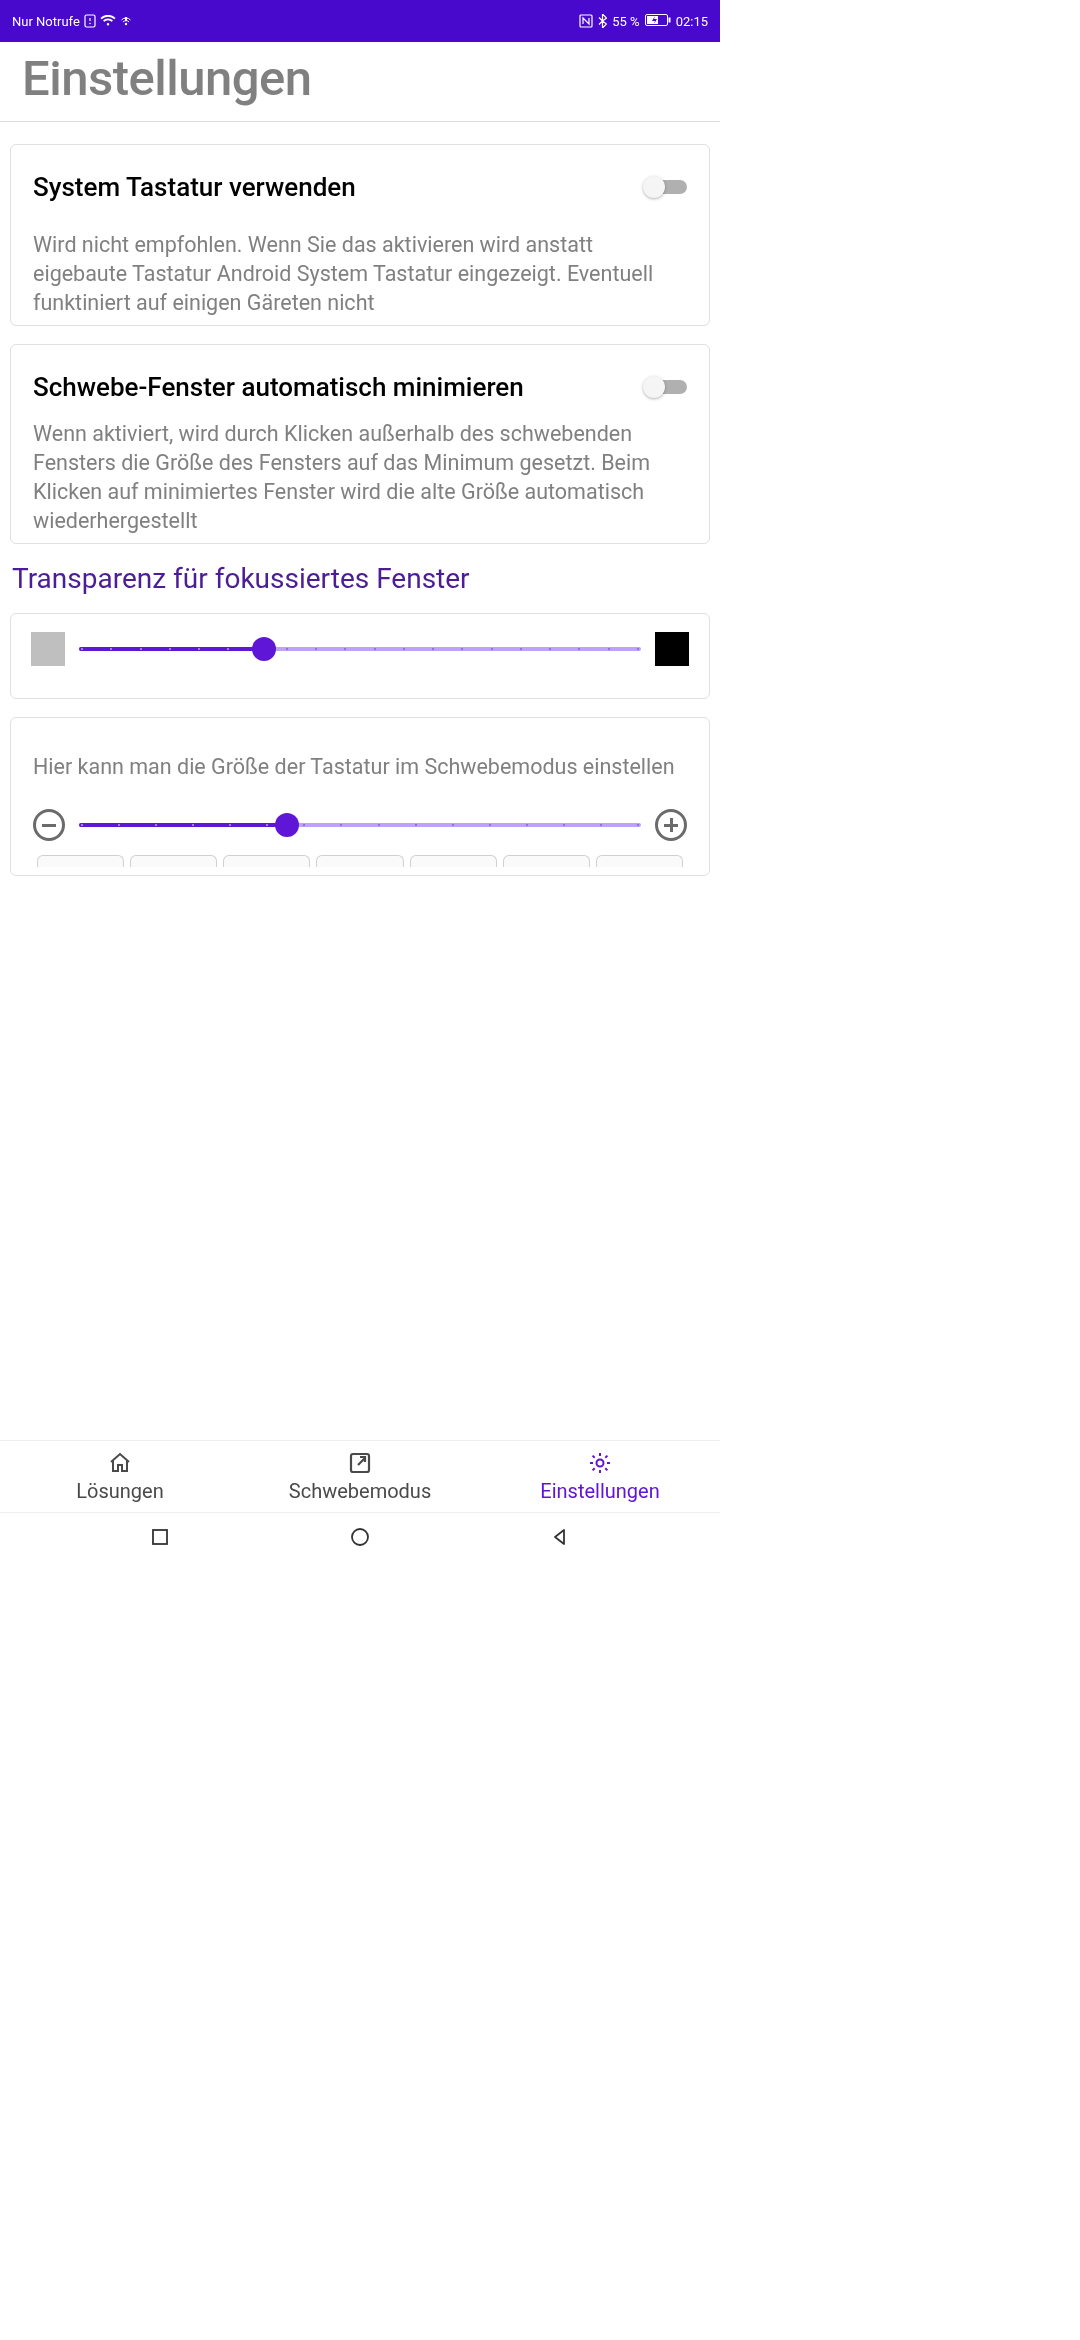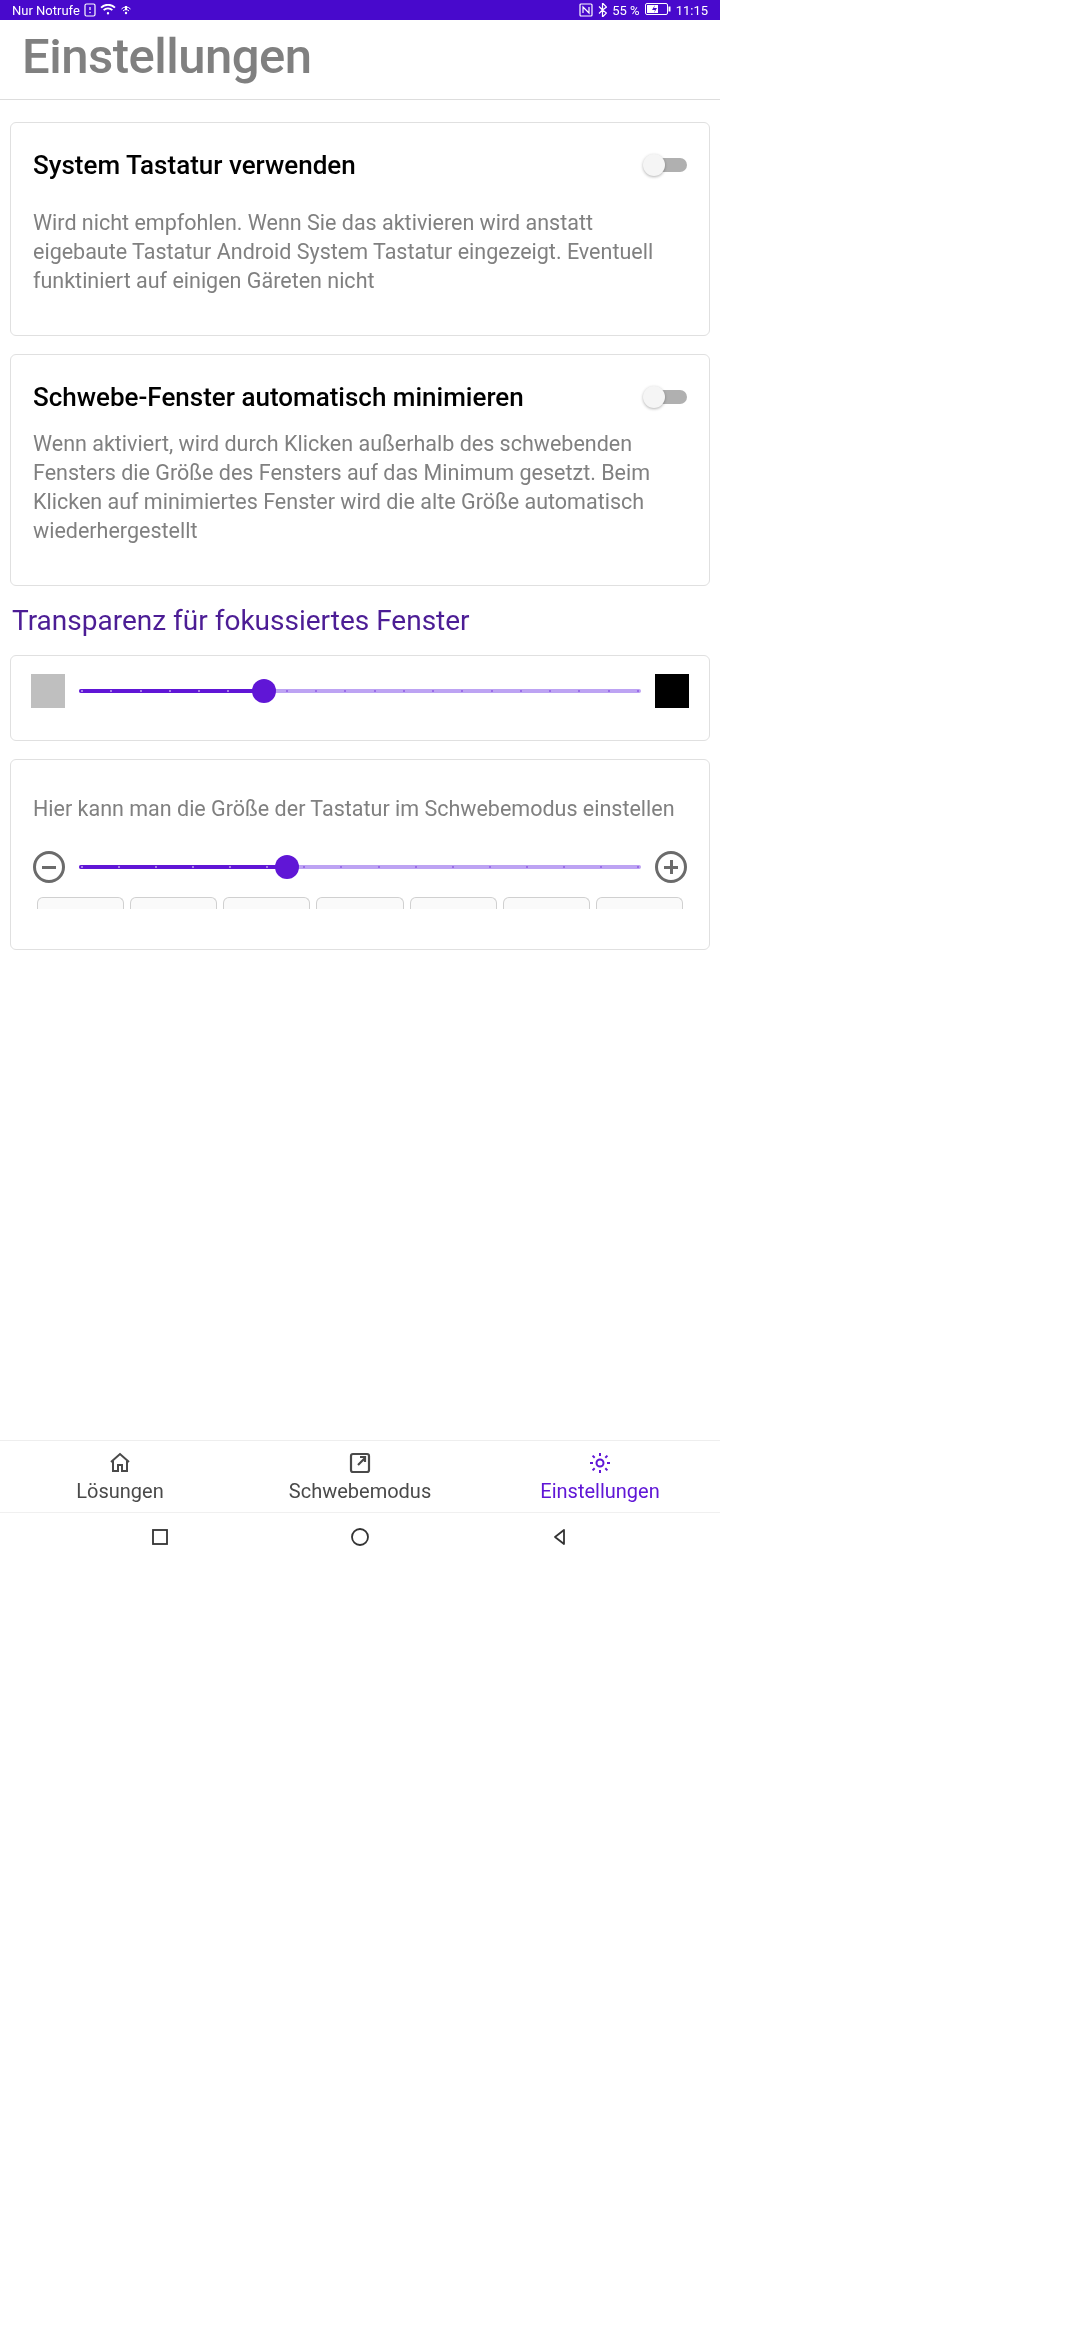--- a/index.html
+++ b/index.html
@@ -10,21 +10,21 @@
     background: #fff;
     display: flex;
     flex-direction: column;
     overflow: hidden;
   }
 
   
   .status-bar {
     background: #4809cc;
     color: #fff;
-    height: 20px;
+    height: 42px;
     display: flex;
     align-items: center;
     padding: 0 12px;
     font-size: 13px;
   }
   .status-left { display: flex; align-items: center; gap: 4px; }
   .status-right { margin-left: auto; display: flex; gap: 5px; }
   .status-icon { display: inline-flex; }
 
   
@@ -43,21 +43,21 @@
   .content {
     flex: 1;
     overflow-y: hidden;
     padding: 22px 10px 0 10px;
     background: #fff;
   }
 
   .card {
     border: 1px solid #e0e0e0;
     border-radius: 6px;
-    padding: 26px 22px 40px 22px;
+    padding: 26px 22px 8px 22px;
     margin-bottom: 18px;
     background: #fff;
   }
 
   .card-row {
     display: flex;
     align-items: center;
     justify-content: space-between;
     gap: 12px;
     margin-bottom: 16px;
@@ -277,21 +277,21 @@
     </span>
     <span>55 %</span>
     <span class="status-icon">
       <svg width="26" height="12" viewBox="0 0 26 12" fill="none">
           <rect x="0.5" y="0.5" width="22" height="11" rx="1.5" stroke="#fff"></rect>
           <rect x="2" y="2" width="11" height="8" fill="#fff"></rect>
           <rect x="23.5" y="3.5" width="2" height="5" fill="#fff"></rect>
           <path d="M10 2l-3 5h3l-1 3 3-5h-3l1-3z" fill="#4809cc"></path>
         </svg>
     </span>
-    <span>11:15</span>
+    <span>02:15</span>
   </div>
 </div>
 
 <div class="header">
   <div class="header-title">Einstellungen</div>
 </div>
 
 <div class="content">
 
   <div class="card">

